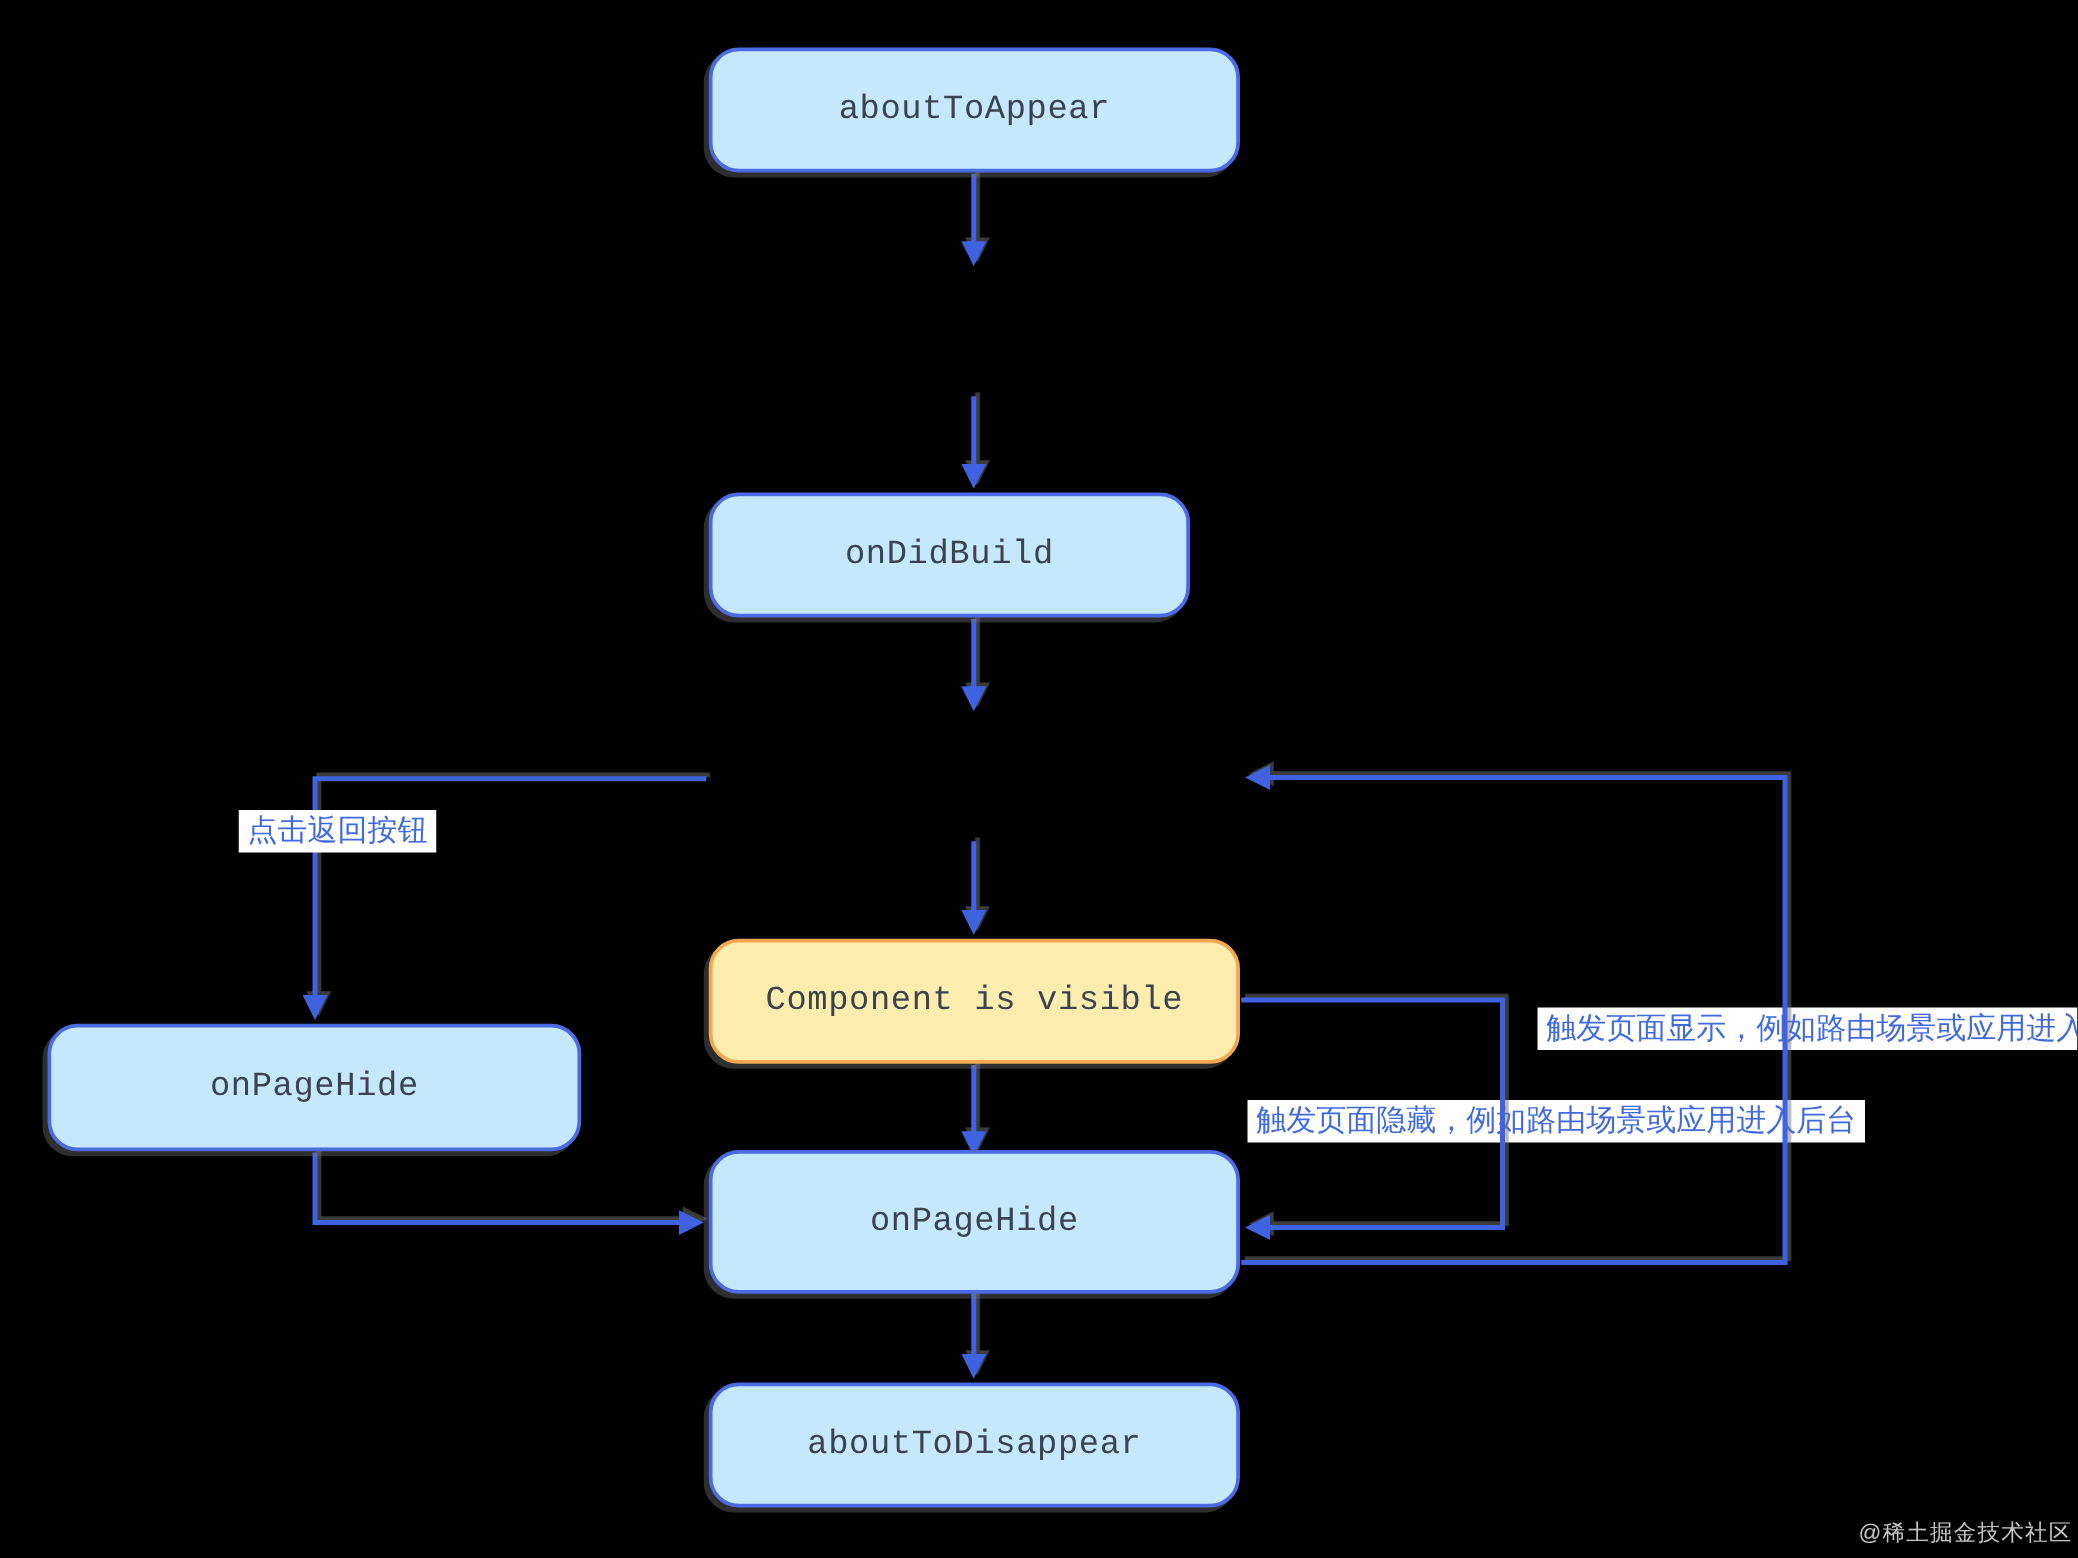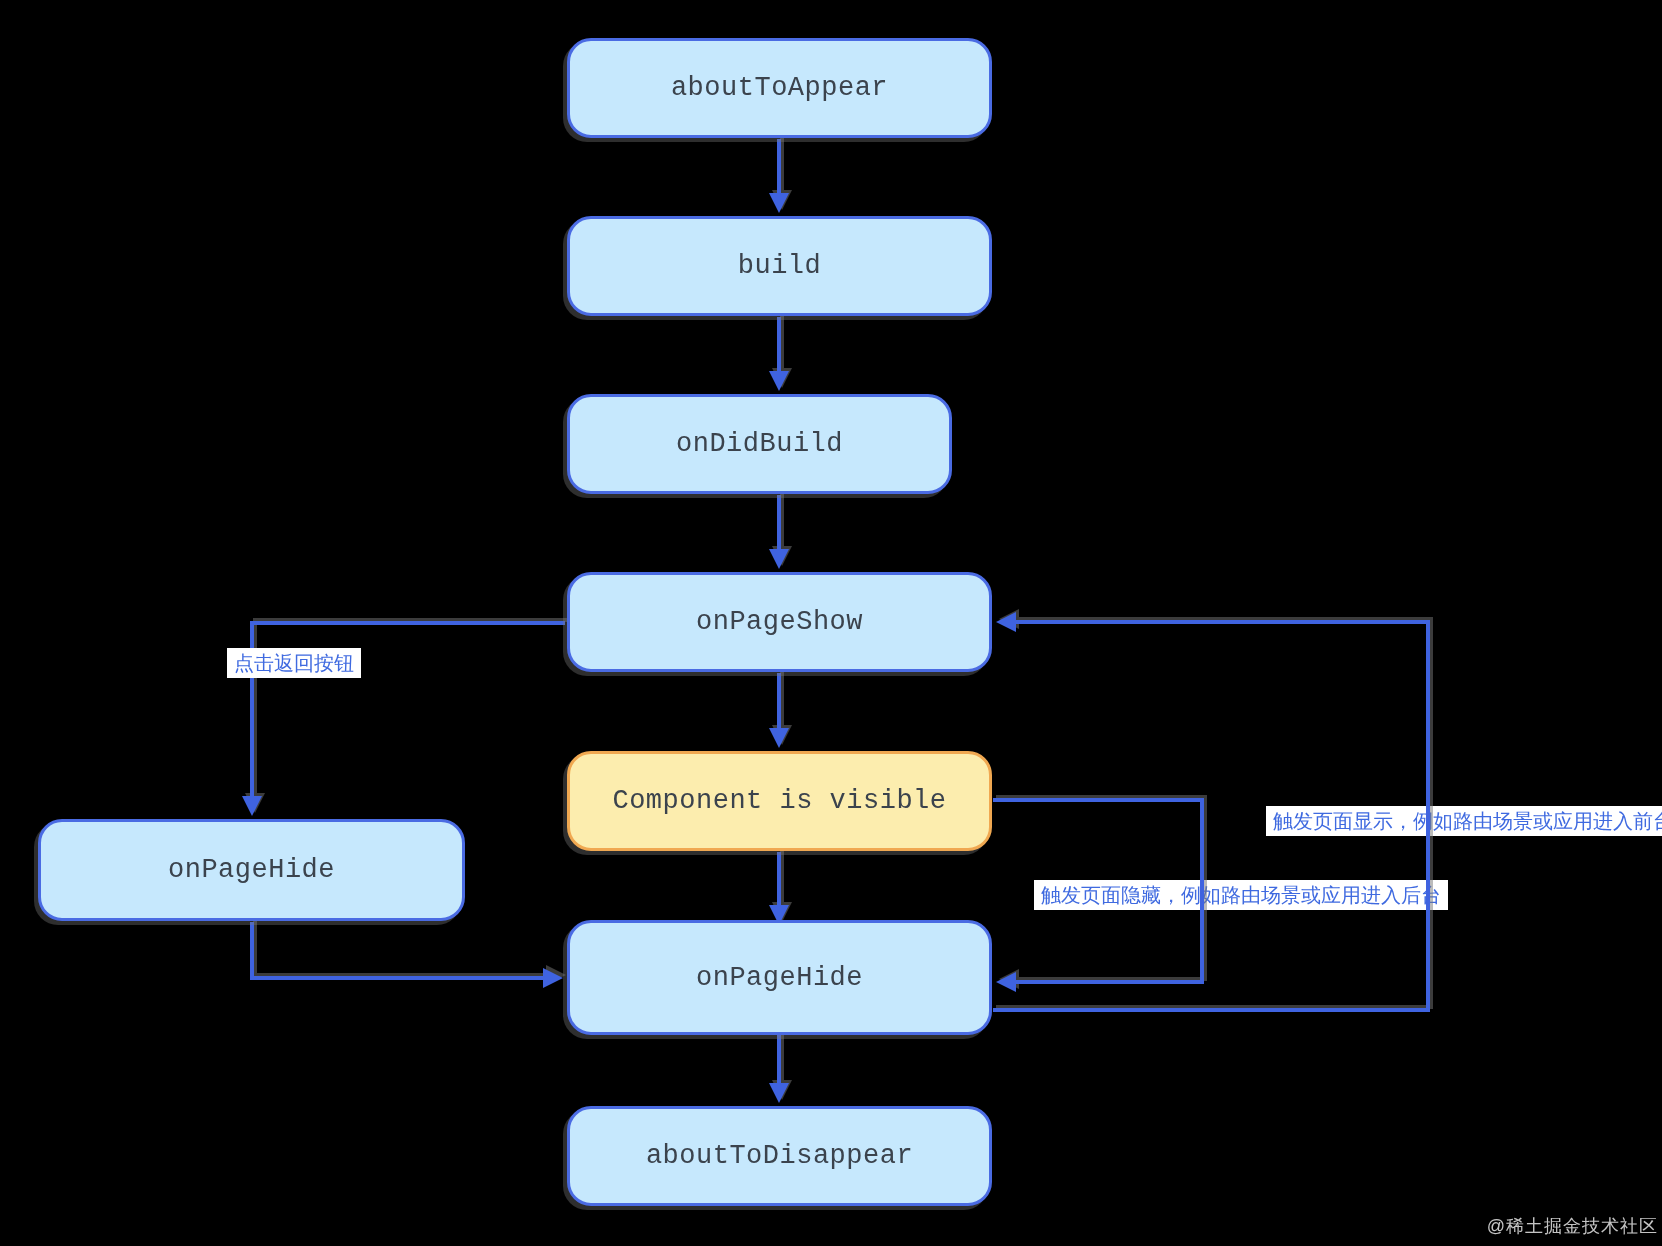--- a/index.html
+++ b/index.html
@@ -40,25 +40,24 @@
     font-family:Liberation Mono, monospace;
   }
   .node.highlight{
     background:var(--highlight-fill);
     border-color:var(--highlight-border);
   }
   .edge-label{
     position:absolute;
     background:var(--label-bg);
     color:var(--label-text);
-    font-size:20px;
+    font-size:24px;
     line-height:1;
     padding:5px 7px;
     white-space:nowrap;
-    margin-left:36px;
   }
   .edge-label.under{z-index:0;}   
   .edge-label.over{z-index:3;}    
   .watermark{
     position:absolute;
     right:4px;top:1214px;
     z-index:4;
     color:var(--watermark);
     opacity:.88;
     font-size:18px;
@@ -91,31 +90,25 @@
 
     <path d="M993 800 H1202 V982 H1000" stroke="#3f63e0" stroke-width="4" fill="none" marker-end="url(#arrow)"></path>
 
     <path d="M993 1010 H1428 V622 H1000" stroke="#3f63e0" stroke-width="4" fill="none" marker-end="url(#arrow)"></path>
   </svg>
 
   <div class="node" style="left:567px;top:38px;width:425px;height:100px">
     <span>aboutToAppear</span>
   </div>
 
-  <div class="node" style="left:567px;top:216px;width:425px;height:100px">
-    <span>build</span>
-  </div>
 
   <div class="node" style="left:567px;top:394px;width:385px;height:100px">
     <span>onDidBuild</span>
   </div>
 
-  <div class="node" style="left:567px;top:572px;width:425px;height:100px">
-    <span>onPageShow</span>
-  </div>
 
   <div class="node highlight" style="left:567px;top:751px;width:425px;height:100px">
     <span>Component is visible</span>
   </div>
 
   <div class="node" style="left:567px;top:920px;width:425px;height:115px">
     <span>onPageHide</span>
   </div>
 
   <div class="node" style="left:567px;top:1106px;width:425px;height:100px">

